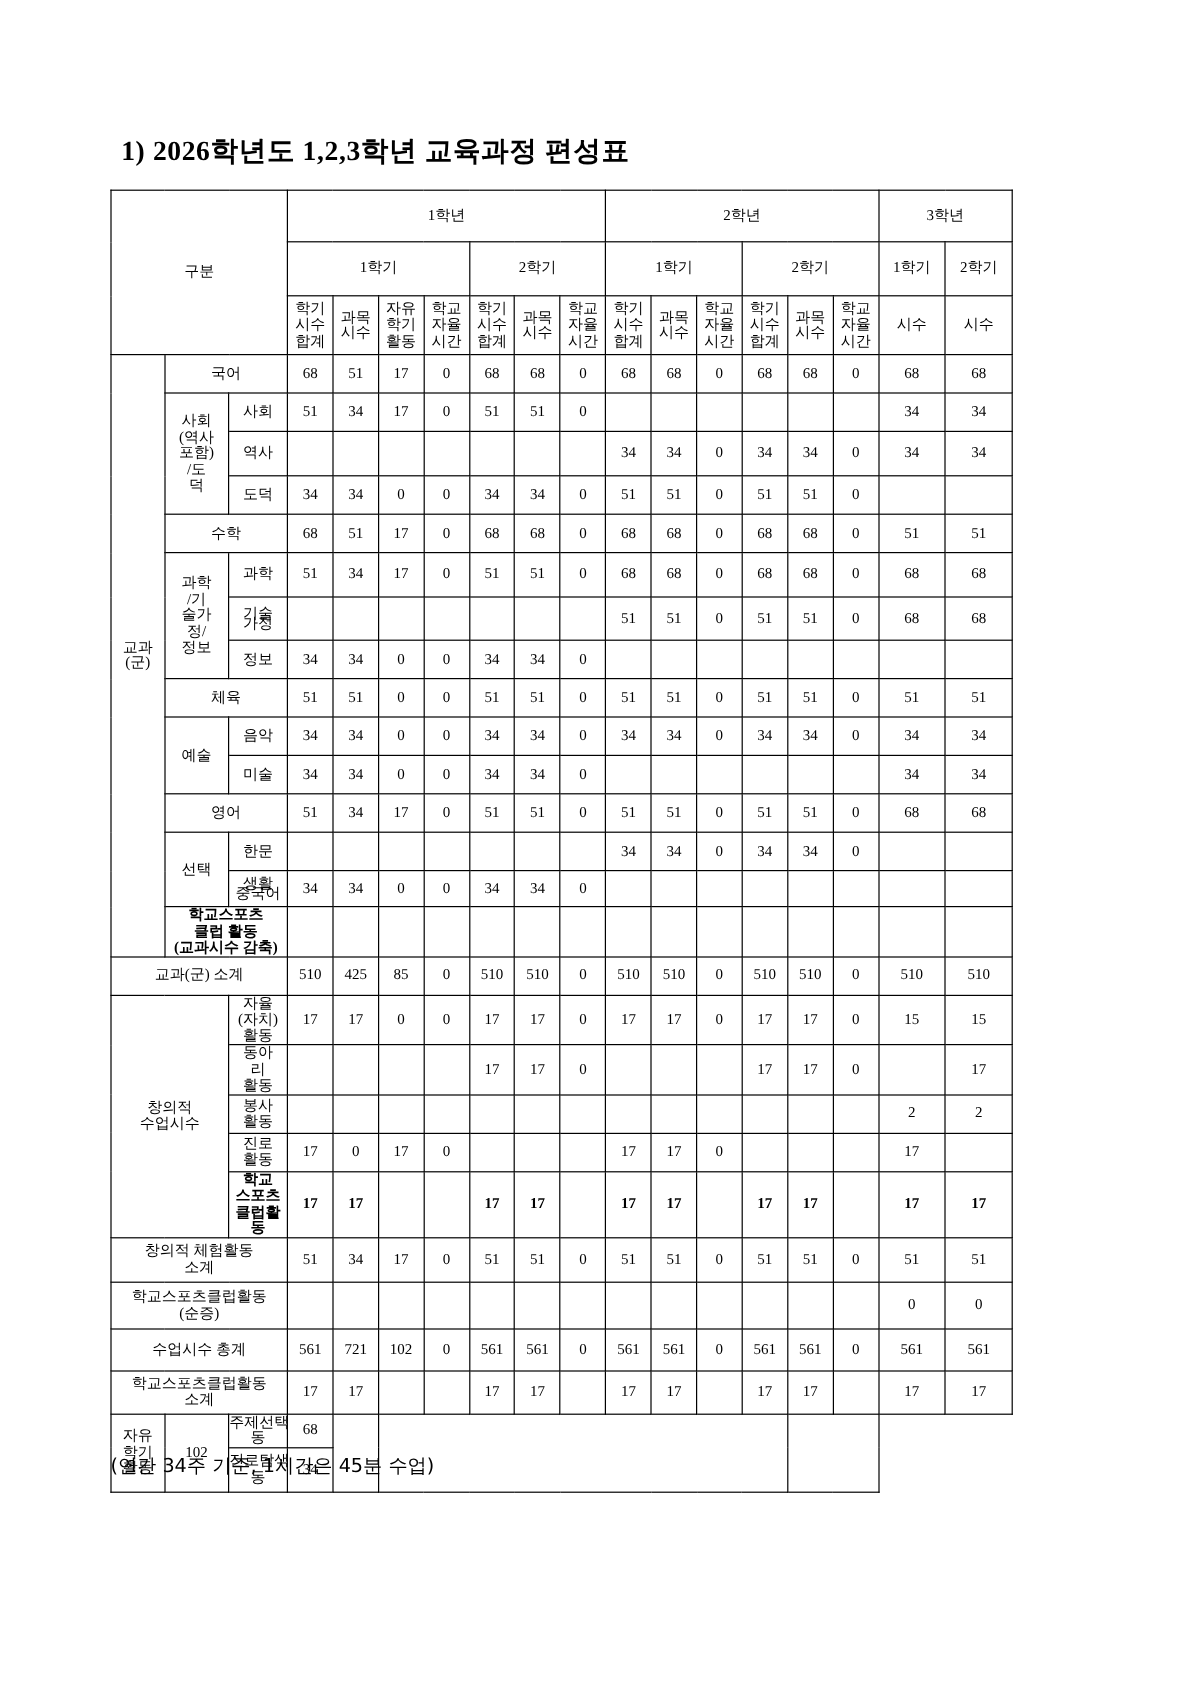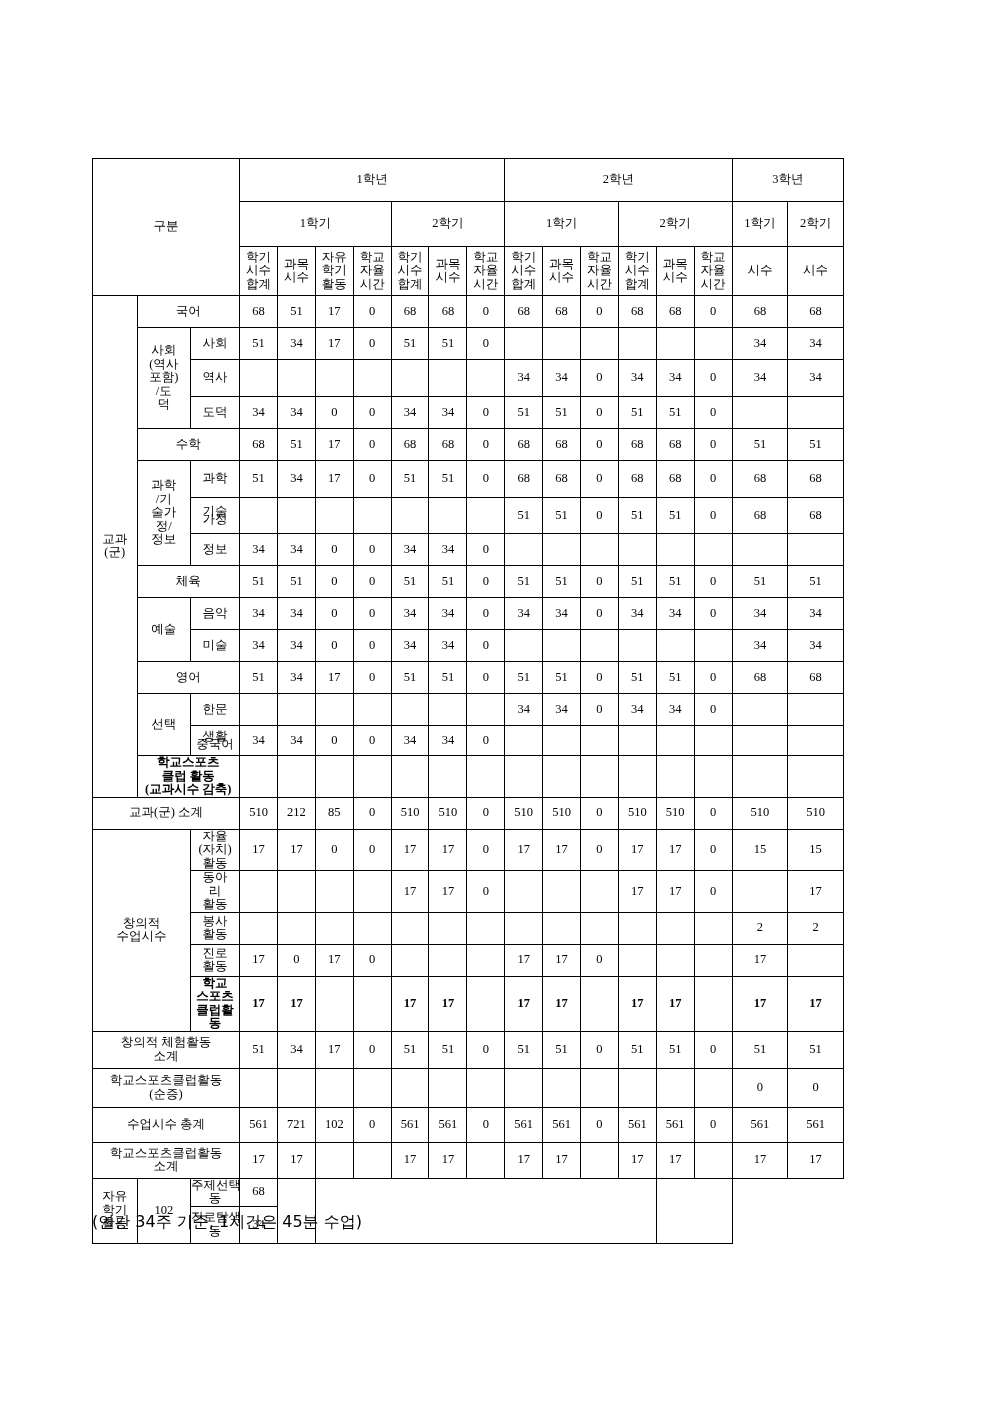--- a/index.html
+++ b/index.html
@@ -55,20 +55,21 @@
     font-family:"DejaVu Sans","Liberation Sans",sans-serif;
     letter-spacing:0px;
     white-space:nowrap;
   }
 </style>
 </head>
 <body>
 
 <div class="page">
 
+  <div class="doc-title">1) 2026학년도 1,2,3학년 교육과정 편성표</div>
 
   <table class="curriculum">
     <colgroup>
       <col style="width:40px">
         <col style="width:48px">
         <col style="width:44px">
       <col style="width:34px">
         <col style="width:34px">
         <col style="width:34px">
         <col style="width:34px">
@@ -475,21 +476,21 @@
         <td class="thickbot"></td>
         <td class="thickbot"></td>
         <td class="thickbot"></td>
         <td class="thickbot"></td>
         <td class="thickbot"></td>
       </tr>
 
       <tr>
         <td class="shade lbl" colspan="3" style="height:31px">교과(군) 소계</td>
         <td class="shade">510</td>
-        <td class="shade">212</td>
+        <td class="shade">425</td>
         <td class="shade">85</td>
         <td class="shade">0</td>
         <td class="shade">510</td>
         <td class="shade">510</td>
         <td class="shade">0</td>
         <td class="shade">510</td>
         <td class="shade">510</td>
         <td class="shade">0</td>
         <td class="shade">510</td>
         <td class="shade">510</td>

